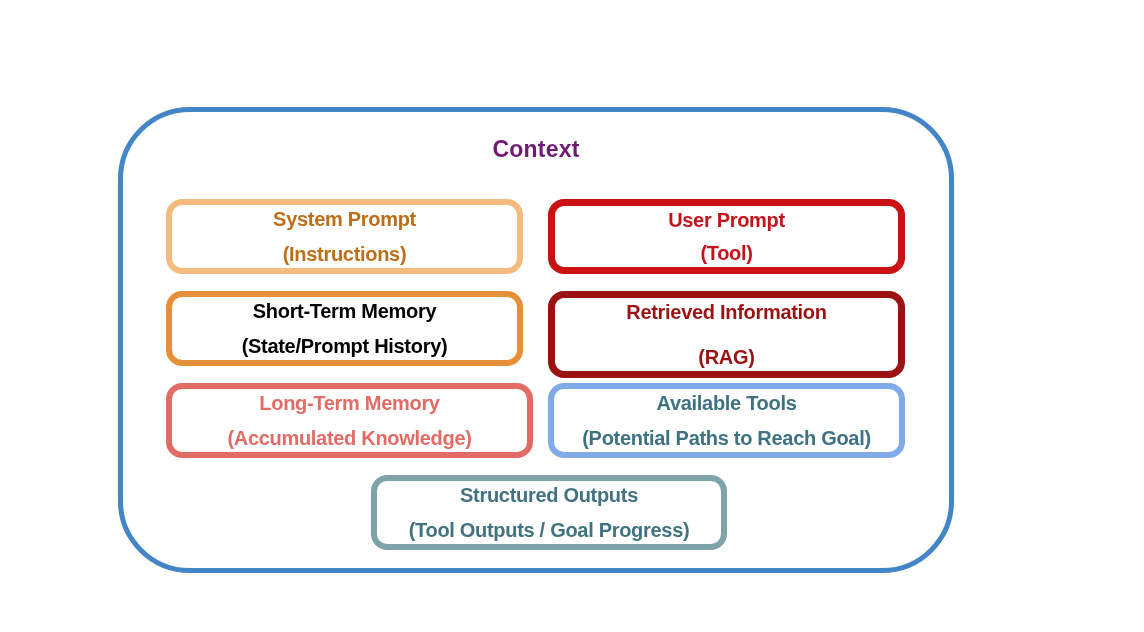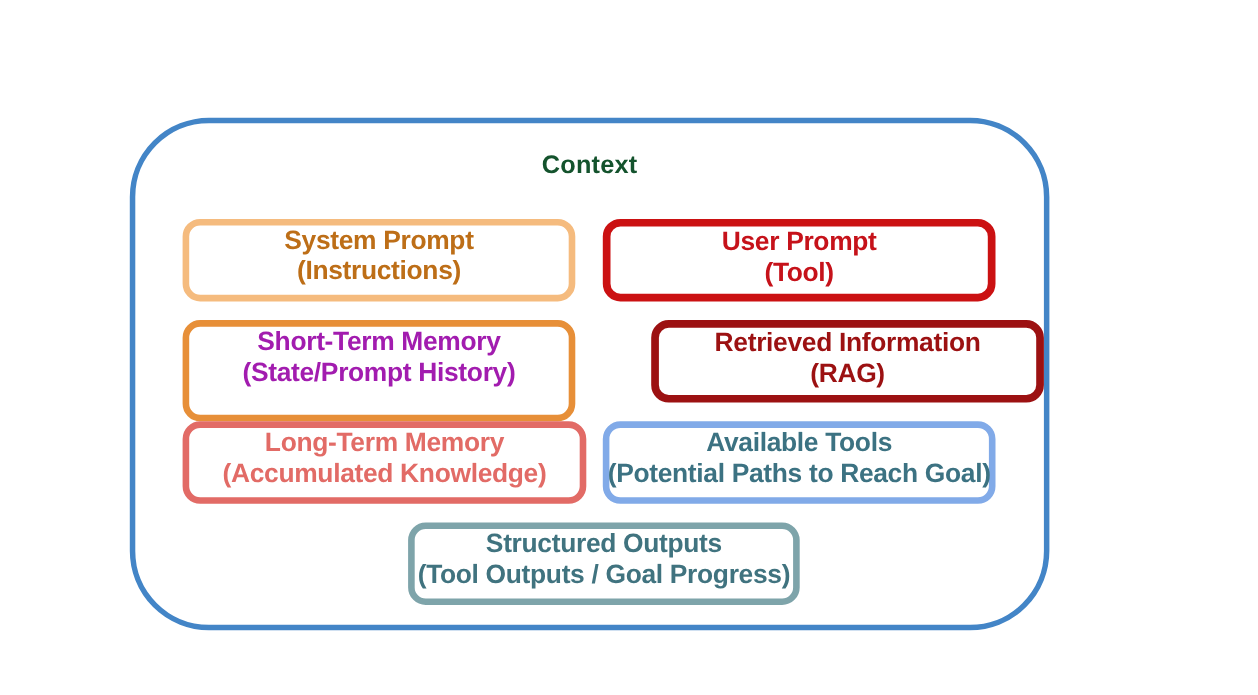--- a/index.html
+++ b/index.html
@@ -39,55 +39,55 @@
   .box {
     position: absolute;
     box-sizing: border-box;
     border-style: solid;
     border-width: 6px;
     border-radius: 16px;
     background: #ffffff;
     display: flex;
     flex-direction: column;
     align-items: center;
-    justify-content: flex-start;
+    justify-content: space-between;
     text-align: center;
     font-weight: bold;
-    font-size: 24px;
+    font-size: 20px;
     line-height: 28px;
     letter-spacing: -0.3px;
     white-space: nowrap;
   }
   .box-line { display: block; }
 </style>
 </head>
 <body>
 
 <div class="canvas">
 
   <div class="outer-box" style="border-color: rgb(67, 133, 199);">
-    <div class="diagram-title" style="color: #14532d;">Context</div>
+    <div class="diagram-title" style="color: #701a75;">Context</div>
   </div>
 
   <div class="box" style="left: 166px; top: 199px; width: 357px; height: 75px; border-width: 6px; border-color: rgb(245, 187, 126); color: rgb(189, 110, 23);">
     <span class="box-line">System Prompt</span>
     <span class="box-line">(Instructions)</span>
   </div>
 
   <div class="box" style="left: 548px; top: 199px; width: 357px; height: 75px; border-width: 7px; border-color: rgb(203, 17, 18); color: rgb(198, 18, 26);">
     <span class="box-line">User Prompt</span>
     <span class="box-line">(Tool)</span>
   </div>
 
-  <div class="box" style="left: 166px; top: 291px; width: 357px; height: 92px; border-width: 6px; border-color: rgb(231, 143, 56); color: #a21caf;">
+  <div class="box" style="left: 166px; top: 291px; width: 357px; height: 75px; border-width: 6px; border-color: rgb(231, 143, 56); color: #000000;">
     <span class="box-line">Short-Term Memory</span>
     <span class="box-line">(State/Prompt History)</span>
   </div>
 
-  <div class="box" style="left: 548px; top: 291px; width: 357px; height: 75px; border-width: 7px; border-color: rgb(156, 17, 18); color: rgb(156, 17, 18); margin-left: 44px;">
+  <div class="box" style="left: 548px; top: 291px; width: 357px; height: 87px; border-width: 7px; border-color: rgb(156, 17, 18); color: rgb(156, 17, 18);">
     <span class="box-line">Retrieved Information</span>
     <span class="box-line">(RAG)</span>
   </div>
 
   <div class="box" style="left: 166px; top: 383px; width: 367px; height: 75px; border-width: 6px; border-color: rgb(226, 107, 102); color: rgb(226, 107, 102);">
     <span class="box-line">Long-Term Memory</span>
     <span class="box-line">(Accumulated Knowledge)</span>
   </div>
 
   <div class="box" style="left: 371px; top: 475px; width: 356px; height: 75px; border-width: 6px; border-color: rgb(126, 164, 170); color: rgb(64, 115, 127);">

